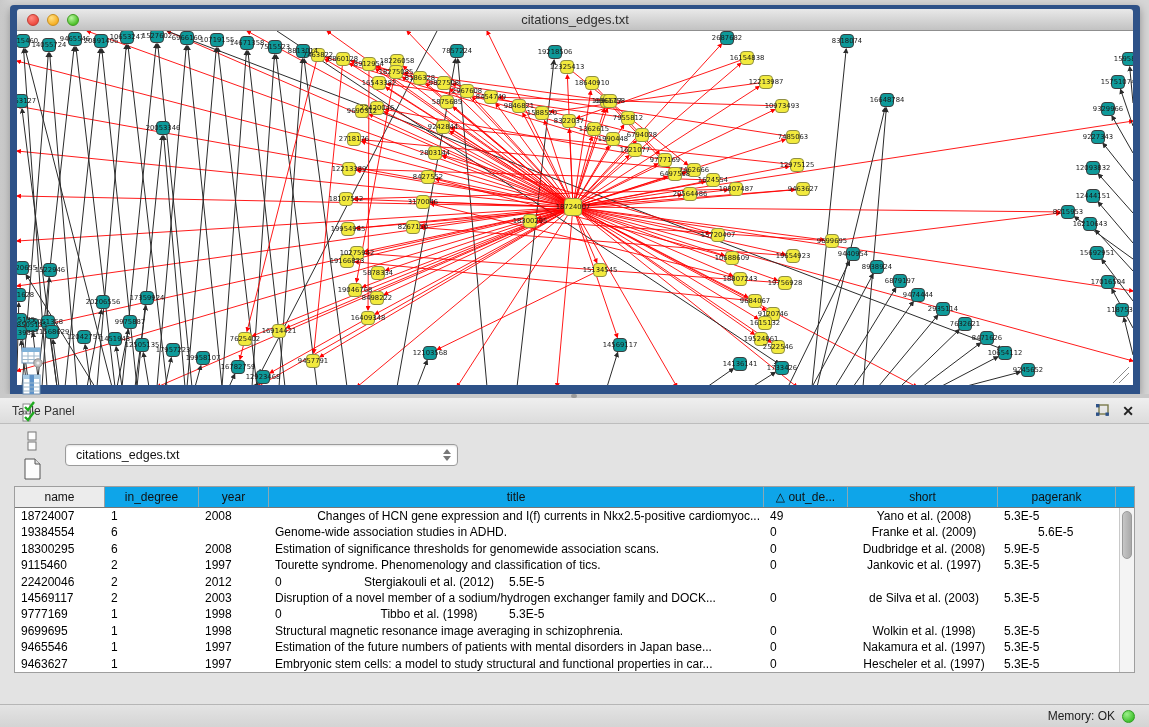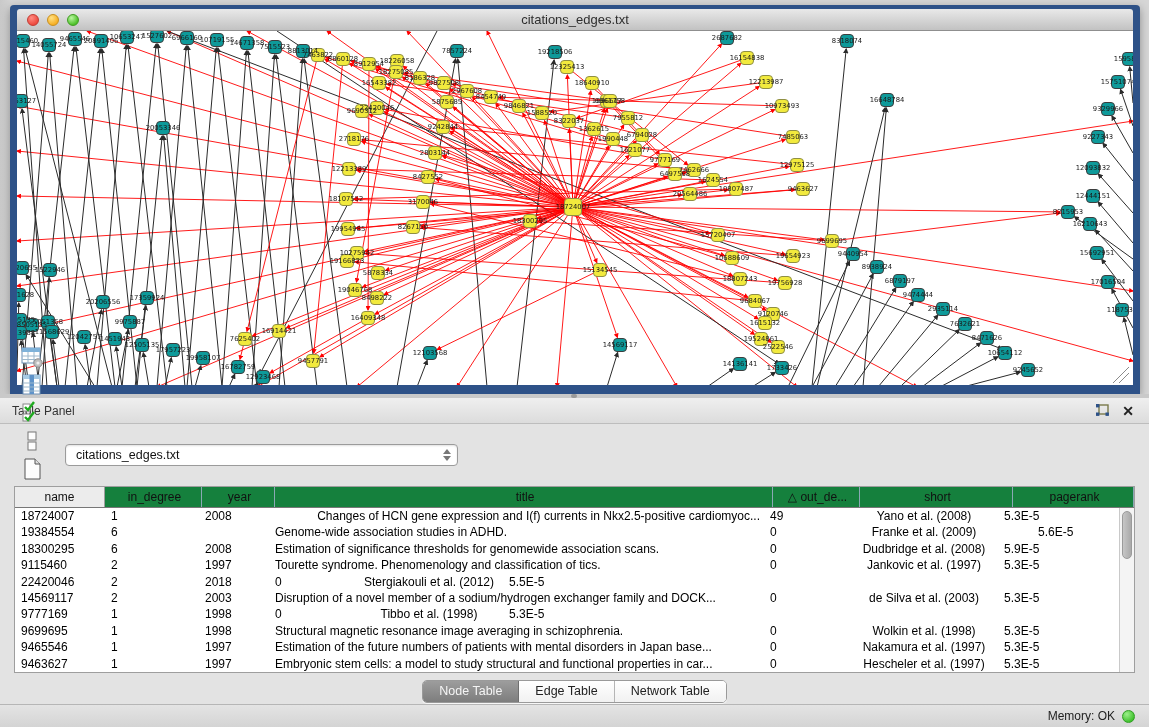--- a/index.html
+++ b/index.html
@@ -38,21 +38,21 @@
   #table-select { margin-left:12px; width:393px; height:22px; background:#ffffff; border:1px solid #9b9b9b;
     border-radius:4px; display:flex; align-items:center; padding:0 4px 0 10px; box-shadow:inset 0 1px 2px rgba(0,0,0,.12); }
   #table-select-value { flex:1; font-size:12.5px; color:#111; }
   .stepper { width:13px; height:16px; display:flex; flex-direction:column; align-items:center; justify-content:center; }
   .stepper .up    { width:0; height:0; border-left:4px solid transparent; border-right:4px solid transparent; border-bottom:5px solid #777; margin-bottom:2px; }
   .stepper .down  { width:0; height:0; border-left:4px solid transparent; border-right:4px solid transparent; border-top:5px solid #777; }
 
   
   #data-table { position:absolute; left:14px; top:88px; width:1121px; height:187px;
     background:#ffffff; border:1px solid #9e9e9e; display:flex; flex-direction:column; }
-  #table-header { display:flex; height:21px; border-bottom:1px solid #777; background:#15803d; flex:none;justify-content:space-between; }
+  #table-header { display:flex; height:21px; border-bottom:1px solid #777; background:#0ea5e9; flex:none; }
   .hcell { font-size:12px; color:#111; text-align:center; line-height:20px; border-right:1px solid #8aa8b4;
     overflow:hidden; white-space:nowrap; flex:none; }
   .hcell.first { background:#ececec; border-right:1px solid #9e9e9e; }
   #table-body { flex:1; overflow:hidden; position:relative; }
   .trow { display:flex; height:16.4px; }
   .tcell { font-size:12px; color:#000; line-height:16px; padding:0 4px 0 6px; overflow:hidden; white-space:nowrap; flex:none; }
   .tcell.center { text-align:center; }
   #vscroll { position:absolute; right:0; top:21px; bottom:0; width:15px; background:#f4f4f4; border-left:1px solid #c9c9c9; }
   #vscroll-thumb { position:absolute; left:2px; top:3px; width:10px; height:48px; background:linear-gradient(90deg,#c6c6c6,#a9a9a9); border-radius:5px; border:1px solid #9a9a9a; }
 
@@ -698,21 +698,21 @@
             <div class="tcell" style="width: 94px;">2</div>
             <div class="tcell" style="width: 70px;">1997</div>
             <div class="tcell" style="width: 495px;">Tourette syndrome. Phenomenology and classification of tics.</div>
             <div class="tcell" style="width: 84px;">0</div>
             <div class="tcell center" style="width: 150px;">Jankovic et al. (1997)</div>
             <div class="tcell" style="width: 118px;">5.3E-5</div>
           </div>
           <div class="trow">
             <div class="tcell" style="width: 90px;">22420046</div>
             <div class="tcell" style="width: 94px;">2</div>
-            <div class="tcell" style="width: 70px;">2018</div>
+            <div class="tcell" style="width: 70px;">2012</div>
             <div class="tcell" style="width: 84px;">0</div>
             <div class="tcell center" style="width: 150px;">Stergiakouli et al. (2012)</div>
             <div class="tcell" style="width: 118px;">5.5E-5</div>
           </div>
           <div class="trow">
             <div class="tcell" style="width: 90px;">14569117</div>
             <div class="tcell" style="width: 94px;">2</div>
             <div class="tcell" style="width: 70px;">2003</div>
             <div class="tcell" style="width: 495px;">Disruption of a novel member of a sodium/hydrogen exchanger family and DOCK...</div>
             <div class="tcell" style="width: 84px;">0</div>
@@ -753,26 +753,19 @@
             <div class="tcell" style="width: 84px;">0</div>
             <div class="tcell center" style="width: 150px;">Hescheler et al. (1997)</div>
             <div class="tcell" style="width: 118px;">5.3E-5</div>
           </div>
         </div>
       <div id="vscroll">
         <div id="vscroll-thumb"></div>
       </div>
     </div>
 
-    <div id="tab-row">
-      <div id="tab-control">
-          <div class="tab-seg active">Node Table</div>
-          <div class="tab-seg">Edge Table</div>
-          <div class="tab-seg">Network Table</div>
-        </div>
-    </div>
   </div>
 
   <div id="status-bar">
     <span id="memory-label">Memory: OK</span>
     <span id="memory-dot"></span>
   </div>
 </div>
 
 </body></html>

